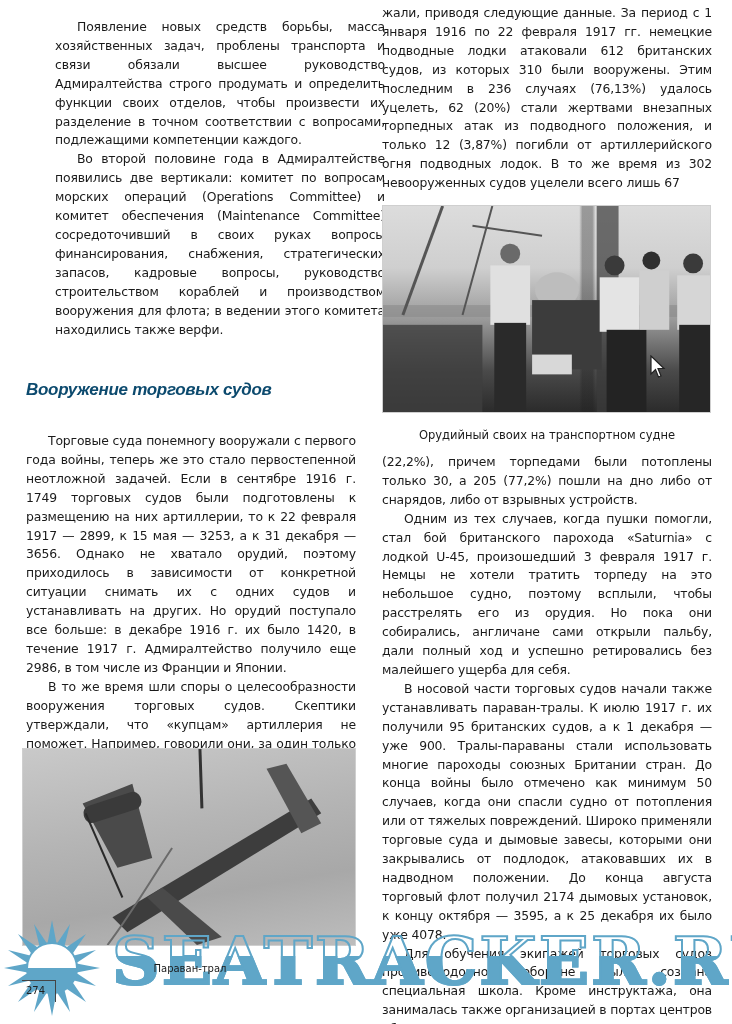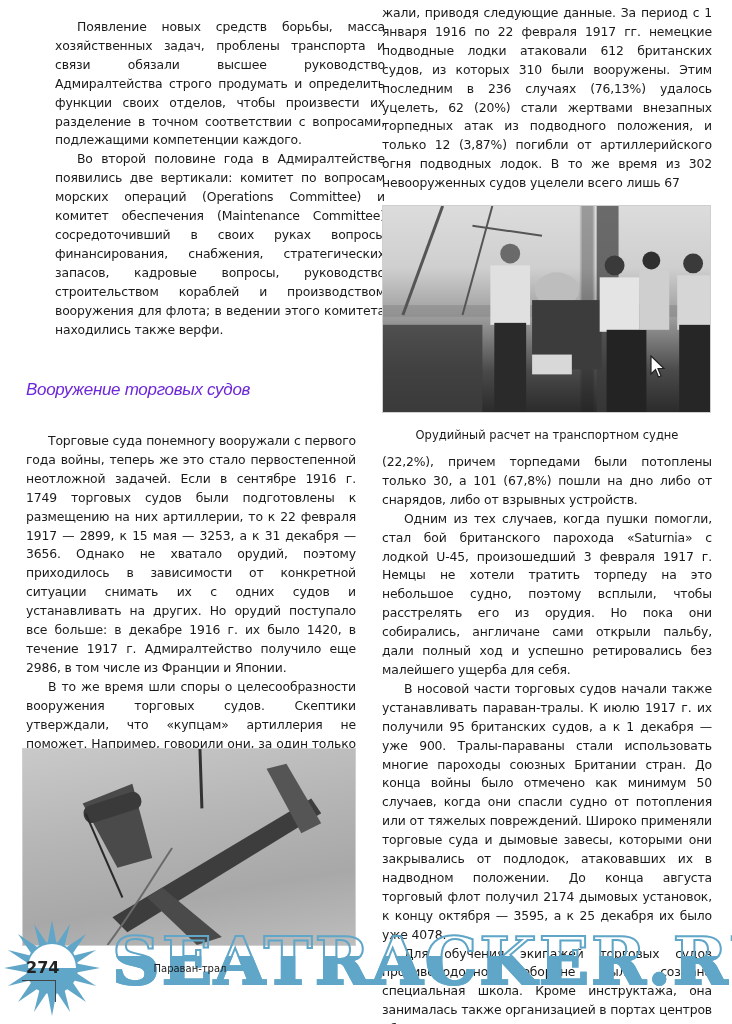--- a/index.html
+++ b/index.html
@@ -11,41 +11,41 @@
     .col { position: absolute; font-size: 12.4px; line-height: 18.9px; text-align: justify; letter-spacing: -0.15px; }
     .col-left { left: 40px; top: 18px; width: 330px; margin-left: 15px; }
     .col-right-top { left: 382px; top: 4px; width: 330px; }
     .col-right-bottom { left: 382px; top: 453px; width: 330px; }
 
     .para { text-indent: 22px; }
     .para.noindent { text-indent: 0; }
 
     .section-heading {
       position: absolute; left: 26px; top: 380px; width: 330px;
-      font-family: "Liberation Sans", sans-serif; font-weight: normal; font-style: italic;
-      font-size: 17px; letter-spacing: -0.3px; color: #6d28d9;
+      font-family: "Liberation Sans", sans-serif; font-weight: bold; font-style: italic;
+      font-size: 17px; letter-spacing: -0.3px; color: #0c4a6e;
     }
     .col-left-2 { left: 26px; top: 432px; width: 330px; }
 
     .photo { position: absolute; overflow: hidden; border: 1px solid #cfcfcf; }
     .photo-gun { left: 382px; top: 205px; width: 329px; height: 208px;
       background:
         linear-gradient(90deg, rgba(0,0,0,0) 0%, rgba(0,0,0,0) 60%, rgba(30,30,30,0.35) 61%, rgba(30,30,30,0.35) 64%, rgba(0,0,0,0) 65%),
         linear-gradient(180deg, #dcdcdc 0%, #cfcfcf 30%, #9a9a9a 55%, #4a4a4a 80%, #2b2b2b 100%);
     }
     .photo-paravane { left: 22px; top: 748px; width: 334px; height: 198px;
       background: linear-gradient(170deg, #c9c9c9 0%, #b5b5b5 40%, #a8a8a8 70%, #bdbdbd 100%);
     }
     .photo svg { position: absolute; left: 0; top: 0; width: 100%; height: 100%; }
 
     .caption { position: absolute; font-size: 11.5px; color: #1a1a1a; text-align: center; }
     .caption-gun { left: 382px; top: 428px; width: 330px; }
     .caption-paravane { left: 120px; top: 963px; width: 140px; z-index: 3; font-size: 10px; }
 
-    .page-number { position: absolute; left: 26px; top: 958px; font-size: 16px; font-weight: bold; color: #222; z-index: 4; }
+    .page-number { position: absolute; left: 26px; top: 985px; font-size: 10px; font-weight: normal; color: #222; z-index: 4; }
     .page-corner { position: absolute; left: 22px; top: 980px; width: 34px; height: 22px; border-right: 1px solid #444; border-top: 1px solid #444; z-index: 4; }
 
     .watermark { position: absolute; left: 0; top: 918px; width: 732px; height: 100px; z-index: 2; pointer-events: none; }
     .wm-text {
       position: absolute; left: 112px; top: 928px; z-index: 2;
       font-family: "DejaVu Serif", serif; font-weight: bold; font-size: 66px; line-height: 66px;
       letter-spacing: 2px; color: transparent;
       -webkit-text-stroke: 2px #5fa6c8;
       background: linear-gradient(180deg, rgba(255,255,255,0) 0%, rgba(255,255,255,0) 42%, #5fa6c8 42%, #5fa6c8 100%);
       -webkit-background-clip: text; background-clip: text;
@@ -93,24 +93,24 @@
       <rect x="218" y="72" width="40" height="55" fill="#e4e4e4"></rect>
       <rect x="225" y="125" width="40" height="83" fill="#232323"></rect>
       <circle cx="270" cy="55" r="9" fill="#2f2f2f"></circle>
       <rect x="258" y="65" width="30" height="60" fill="#cfcfcf"></rect>
       <circle cx="312" cy="58" r="10" fill="#3a3a3a"></circle>
       <rect x="296" y="70" width="33" height="55" fill="#d6d6d6"></rect>
       <rect x="298" y="120" width="31" height="88" fill="#262626"></rect>
       <rect x="0" y="120" width="100" height="88" fill="#3e3e3e" opacity="0.8"></rect>
     </svg>
   </div>
-  <div class="caption caption-gun">Орудийный расчет на транспортном судне</div>
+  <div class="caption caption-gun">Орудийный своих на транспортном судне</div>
 
   <div class="col col-right-bottom">
-    <p class="para noindent">(22,2%), причем торпедами были потоплены только 30, а 101 (67,8%) пошли на дно либо от снарядов, либо от взрывных устройств.</p>
+    <p class="para noindent">(22,2%), причем торпедами были потоплены только 30, а 205 (77,2%) пошли на дно либо от снарядов, либо от взрывных устройств.</p>
     <p class="para">Одним из тех случаев, когда пушки помогли, стал бой британского парохода «Saturnia» с лодкой U-45, произошедший 3 февраля 1917 г. Немцы не хотели тратить торпеду на это небольшое судно, поэтому всплыли, чтобы расстрелять его из орудия. Но пока они собирались, англичане сами открыли пальбу, дали полный ход и успешно ретировались без малейшего ущерба для себя.</p>
     <p class="para">В носовой части торговых судов начали также устанавливать параван-тралы. К июлю 1917 г. их получили 95 британских судов, а к 1 декабря — уже 900. Тралы-параваны стали использовать многие пароходы союзных Британии стран. До конца войны было отмечено как минимум 50 случаев, когда они спасли судно от потопления или от тяжелых повреждений. Широко применяли торговые суда и дымовые завесы, которыми они закрывались от подлодок, атаковавших их в надводном положении. До конца августа торговый флот получил 2174 дымовых установок, к концу октября — 3595, а к 25 декабря их было уже 4078.</p>
     <p class="para">Для обучения экипажей торговых судов противолодочной обороне была создана специальная школа. Кроме инструктажа, она занималась также организацией в портах центров обеспечения торговых судов средствами ПЛО и контролировала эффективность их применения. Около четырех тысяч капитанов и рулевых прошли курсы, где их учили, как бороться с подводными лодками.</p>
   </div>
 
   <div class="photo photo-paravane">
     <svg viewBox="0 0 334 198" preserveAspectRatio="none">
       <line x1="178" y1="0" x2="180" y2="60" stroke="#333" stroke-width="3"></line>
       <path d="M90 170 L290 50 L300 65 L105 185 Z" fill="#3d3d3d"></path>
       <path d="M60 55 L110 35 L130 110 L95 120 Z" fill="#4a4a4a"></path>

